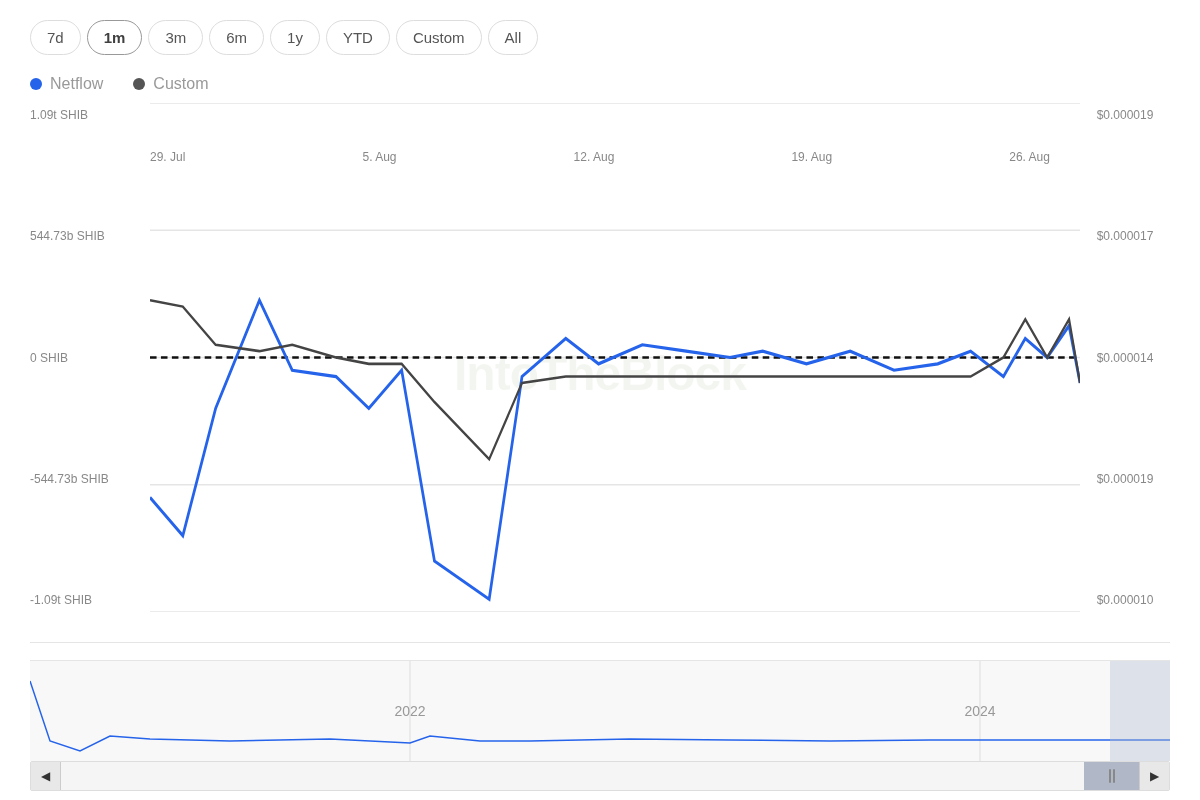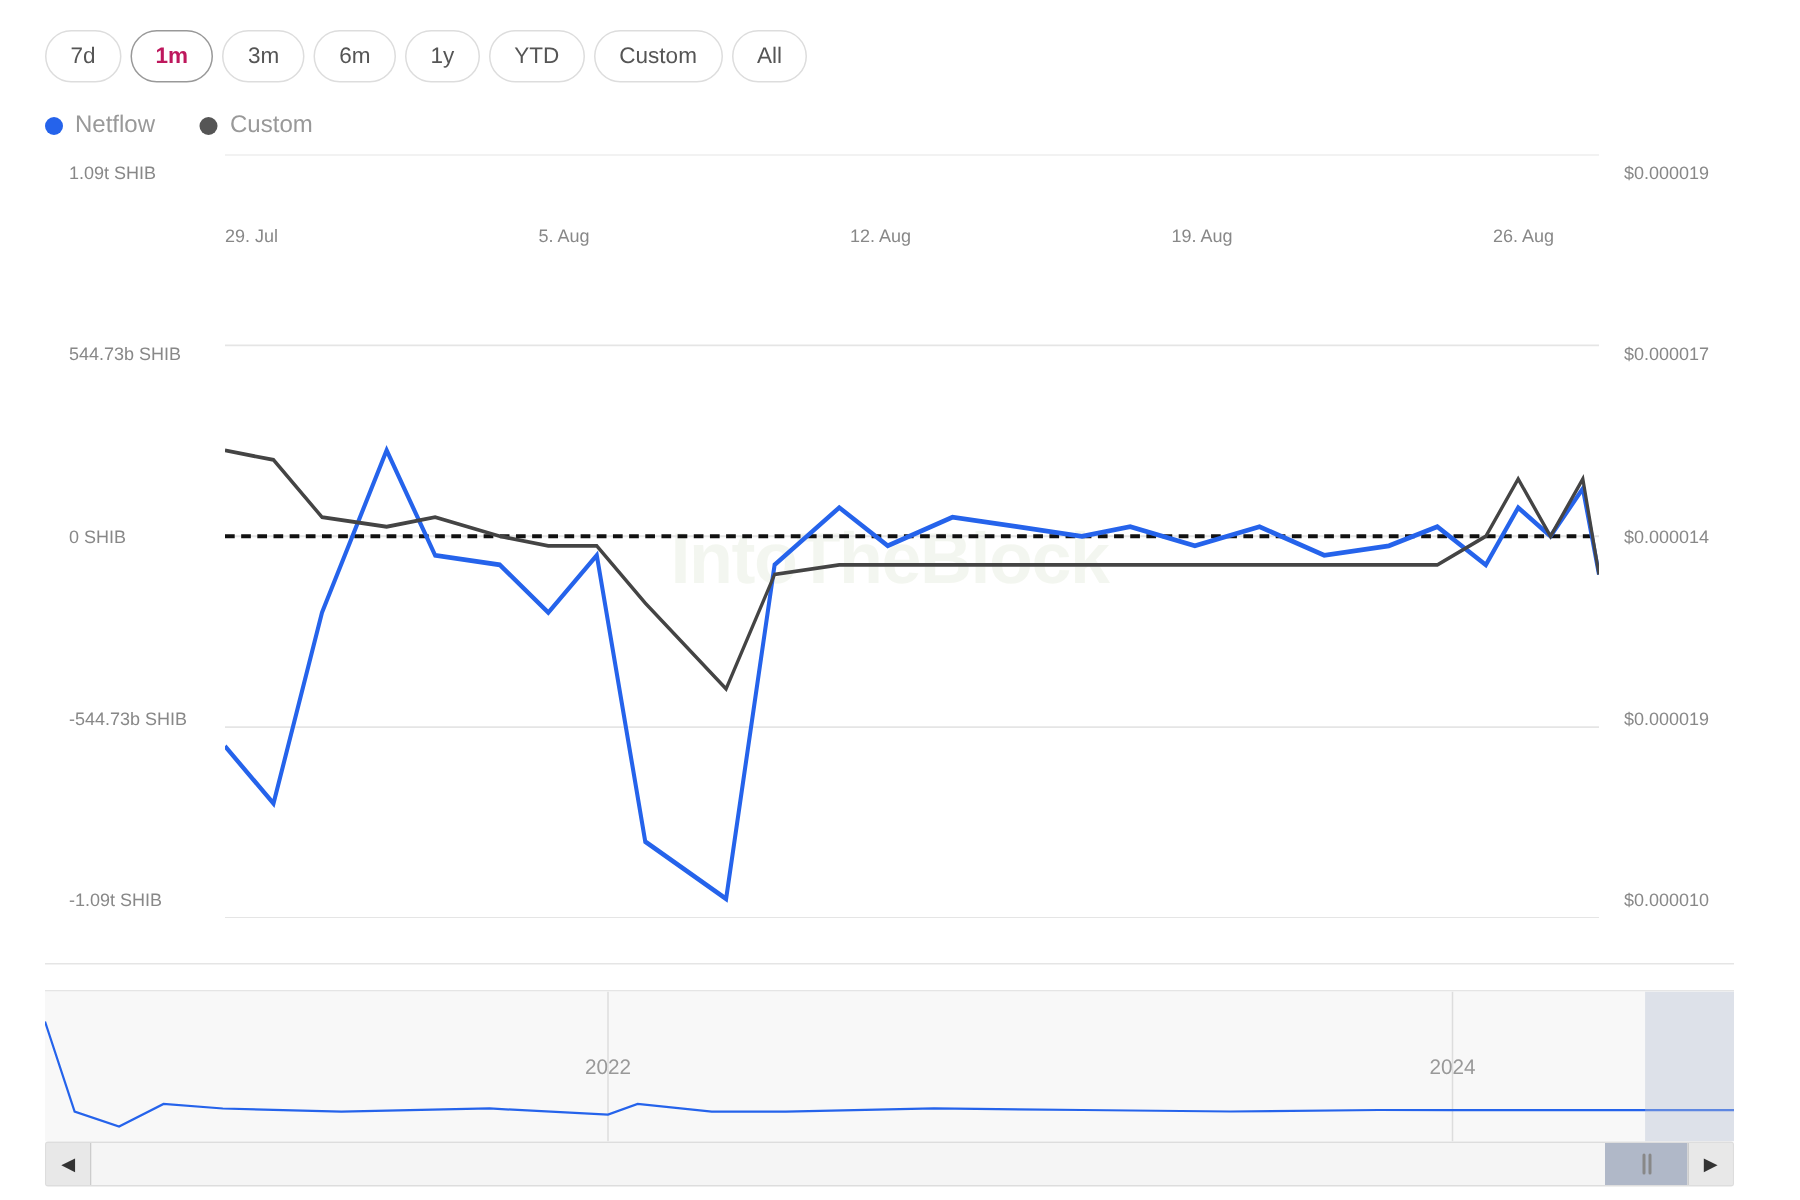--- a/index.html
+++ b/index.html
@@ -7,21 +7,21 @@
       font-family: -apple-system, BlinkMacSystemFont, 'Segoe UI', sans-serif;
       background: #ffffff;
       width: 1200px;
       height: 800px;
       overflow: hidden;
       color: #333;
     }
     .container {
       width: 1200px;
       height: 800px;
-      padding: 20px 44px 10px 30px;
+      padding: 20px 30px 10px 30px;
       display: flex;
       flex-direction: column;
     }
     .time-filters {
       display: flex;
       gap: 6px;
       margin-bottom: 20px;
       align-items: center;
     }
     .filter-btn {
@@ -29,21 +29,21 @@
       border: 1px solid #ddd;
       border-radius: 20px;
       background: #fff;
       cursor: pointer;
       font-size: 15px;
       color: #555;
       font-weight: 400;
     }
     .filter-btn.active {
       font-weight: 700;
-      color: #be185d;
+      color: #404040;
       border-color: #999;
     }
     .legend {
       display: flex;
       gap: 30px;
       margin-bottom: 10px;
       align-items: flex-start;
     }
     .legend-item {
       display: flex;
@@ -69,21 +69,21 @@
       display: flex;
       flex-direction: column;
     }
     .main-chart {
       flex: 1;
       position: relative;
       border-bottom: 1px solid #e5e5e5;
     }
     .y-axis-left {
       position: absolute;
-      left: 16px;
+      left: 0;
       top: 0;
       bottom: 30px;
       width: 120px;
       display: flex;
       flex-direction: column;
       justify-content: space-between;
       padding: 5px 0;
     }
     .y-axis-right {
       position: absolute;

